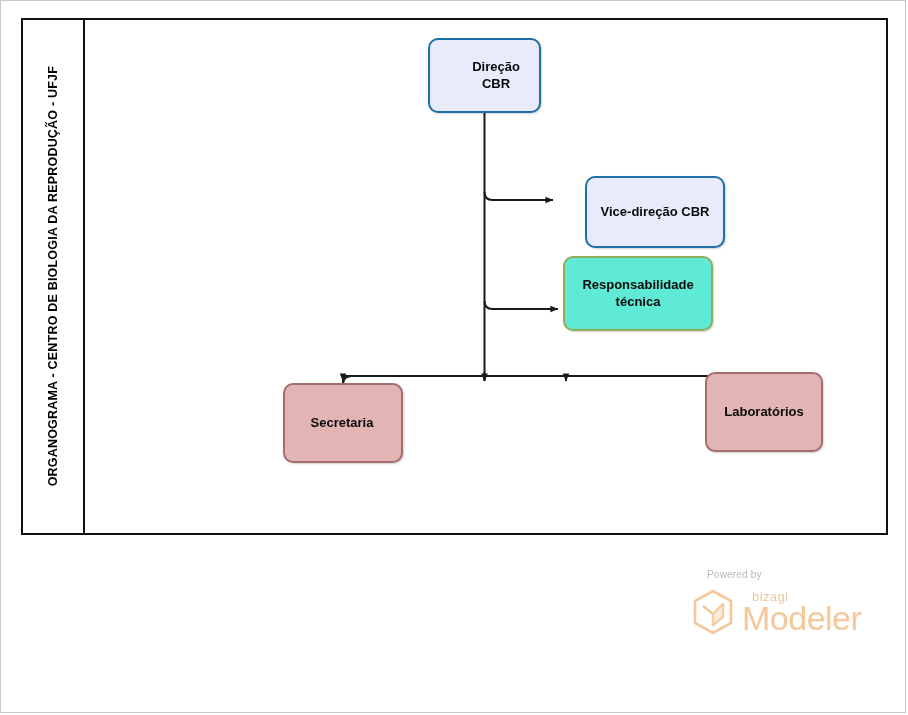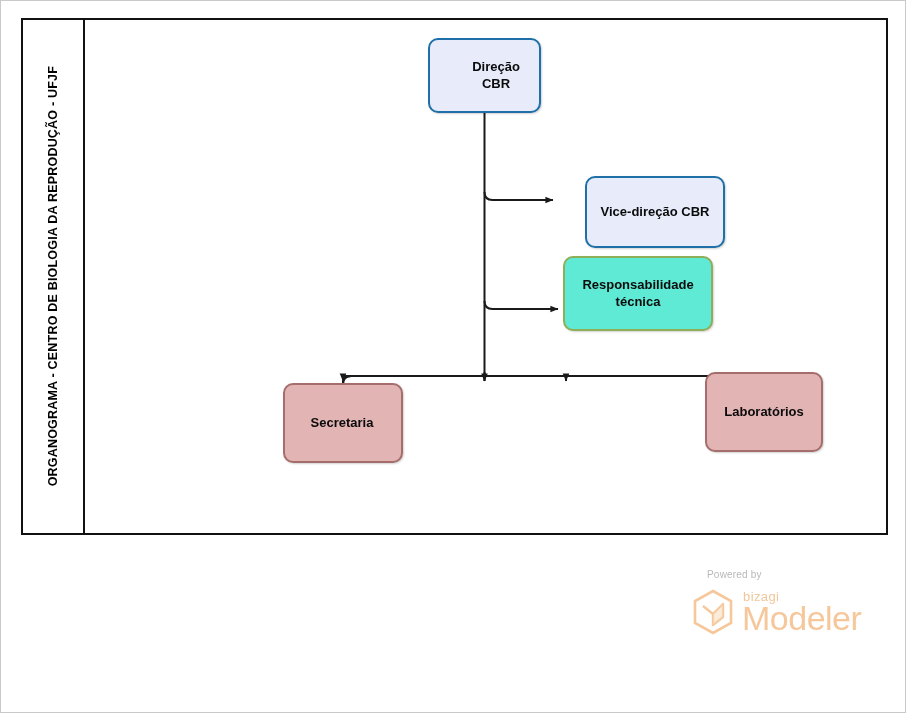--- a/index.html
+++ b/index.html
@@ -130,21 +130,21 @@
   }
   #wm-hexicon {
     position: absolute;
     left: 10px;
     top: 20px;
     width: 44px;
     height: 48px;
   }
   #wm-bizagi {
     position: absolute;
-    left: 62px;
+    left: 71px;
     top: 20px;
     font-size: 13px;
     color: #f0c79a;
     font-family: "Liberation Sans", sans-serif;
     letter-spacing: 0.4px;
   }
   #wm-modeler {
     position: absolute;
     left: 61px;
     top: 30px;

